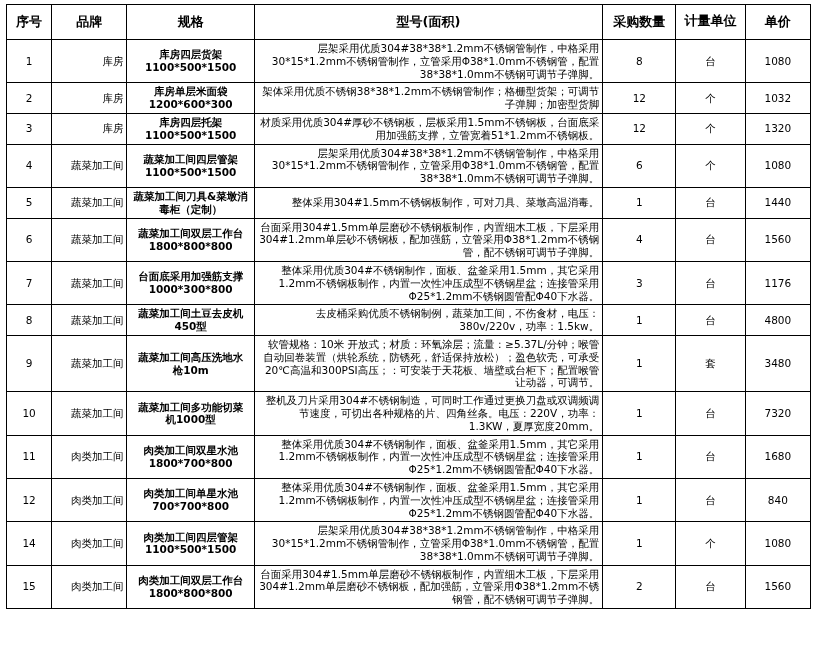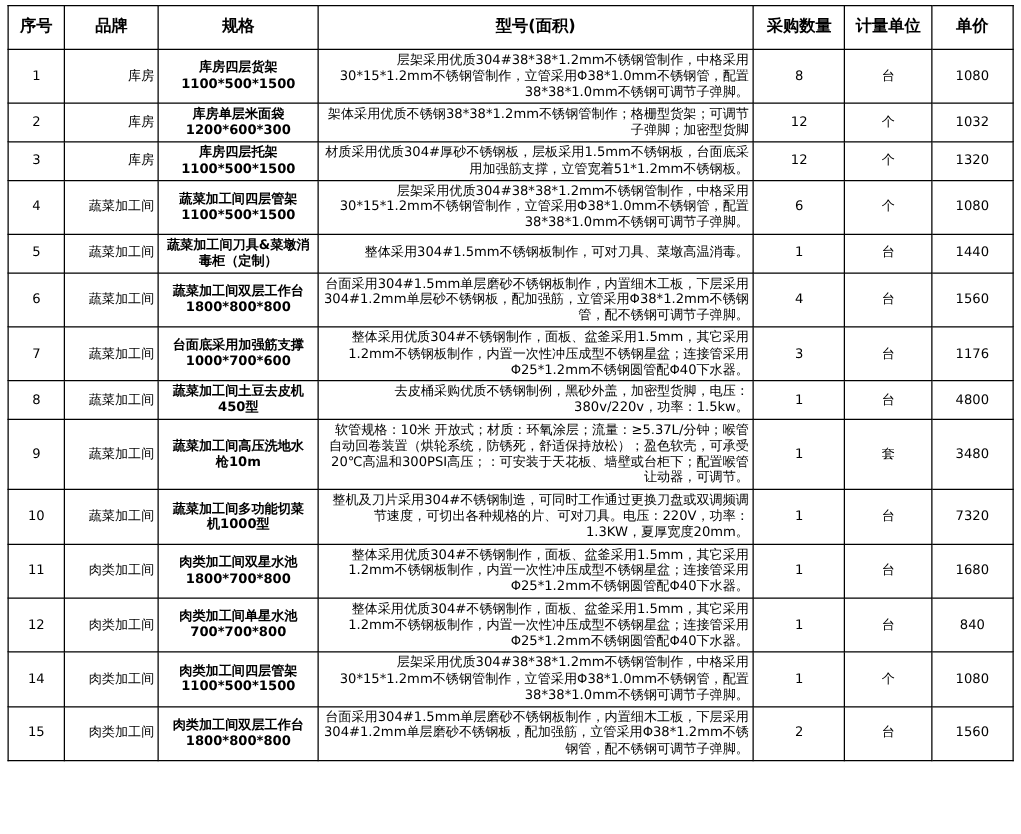--- a/index.html
+++ b/index.html
@@ -140,35 +140,35 @@
           <td class="c-model">台面采用304#1.5mm单层磨砂不锈钢板制作，内置细木工板，下层采用304#1.2mm单层砂不锈钢板，配加强筋，立管采用Φ38*1.2mm不锈钢管，配不锈钢可调节子弹脚。</td>
           <td class="c-qty">4</td>
           <td class="c-unit">台</td>
           <td class="c-price">1560</td>
         </tr>
         <tr>
           <td class="c-idx">7</td>
           <td class="c-brand">蔬菜加工间</td>
           <td class="c-spec">
             <span class="spec-line">台面底采用加强筋支撑</span>
-            <span class="spec-line">1000*700*600</span>
+            <span class="spec-line">1000*300*800</span>
           </td>
           <td class="c-model">整体采用优质304#不锈钢制作，面板、盆釜采用1.5mm，其它采用1.2mm不锈钢板制作，内置一次性冲压成型不锈钢星盆；连接管采用Φ25*1.2mm不锈钢圆管配Φ40下水器。</td>
           <td class="c-qty">3</td>
           <td class="c-unit">台</td>
           <td class="c-price">1176</td>
         </tr>
         <tr>
           <td class="c-idx">8</td>
           <td class="c-brand">蔬菜加工间</td>
           <td class="c-spec">
             <span class="spec-line">蔬菜加工间土豆去皮机</span>
             <span class="spec-line">450型</span>
           </td>
-          <td class="c-model">去皮桶采购优质不锈钢制例，黑砂外盖，加密型货脚，电压：380v/220v，功率：1.5kw。</td>
+          <td class="c-model">去皮桶采购优质不锈钢制例，蔬菜加工间，不伤食材，电压：380v/220v，功率：1.5kw。</td>
           <td class="c-qty">1</td>
           <td class="c-unit">台</td>
           <td class="c-price">4800</td>
         </tr>
         <tr>
           <td class="c-idx">9</td>
           <td class="c-brand">蔬菜加工间</td>
           <td class="c-spec">
             <span class="spec-line">蔬菜加工间高压洗地水</span>
             <span class="spec-line">枪10m</span>
@@ -178,21 +178,21 @@
           <td class="c-unit">套</td>
           <td class="c-price">3480</td>
         </tr>
         <tr>
           <td class="c-idx">10</td>
           <td class="c-brand">蔬菜加工间</td>
           <td class="c-spec">
             <span class="spec-line">蔬菜加工间多功能切菜</span>
             <span class="spec-line">机1000型</span>
           </td>
-          <td class="c-model">整机及刀片采用304#不锈钢制造，可同时工作通过更换刀盘或双调频调节速度，可切出各种规格的片、可对刀具。电压：220V，功率：1.3KW，夏厚宽度20mm。</td>
+          <td class="c-model">整机及刀片采用304#不锈钢制造，可同时工作通过更换刀盘或双调频调节速度，可切出各种规格的片、四角丝条。电压：220V，功率：1.3KW，夏厚宽度20mm。</td>
           <td class="c-qty">1</td>
           <td class="c-unit">台</td>
           <td class="c-price">7320</td>
         </tr>
         <tr>
           <td class="c-idx">11</td>
           <td class="c-brand">肉类加工间</td>
           <td class="c-spec">
             <span class="spec-line">肉类加工间双星水池</span>
             <span class="spec-line">1800*700*800</span>

